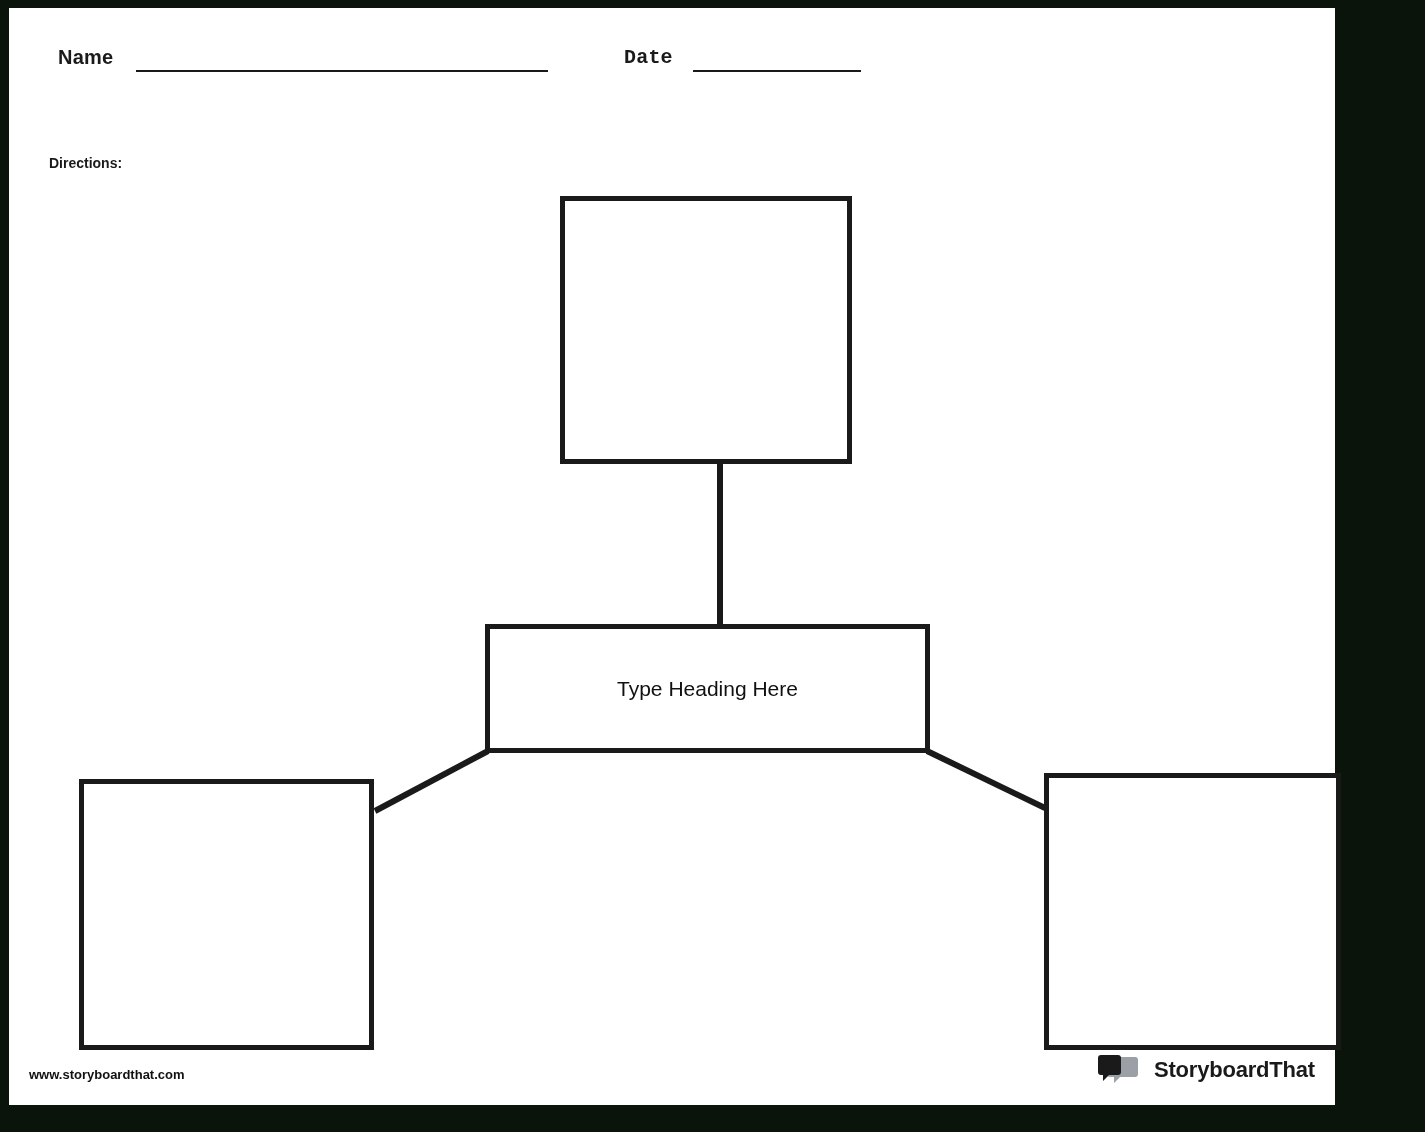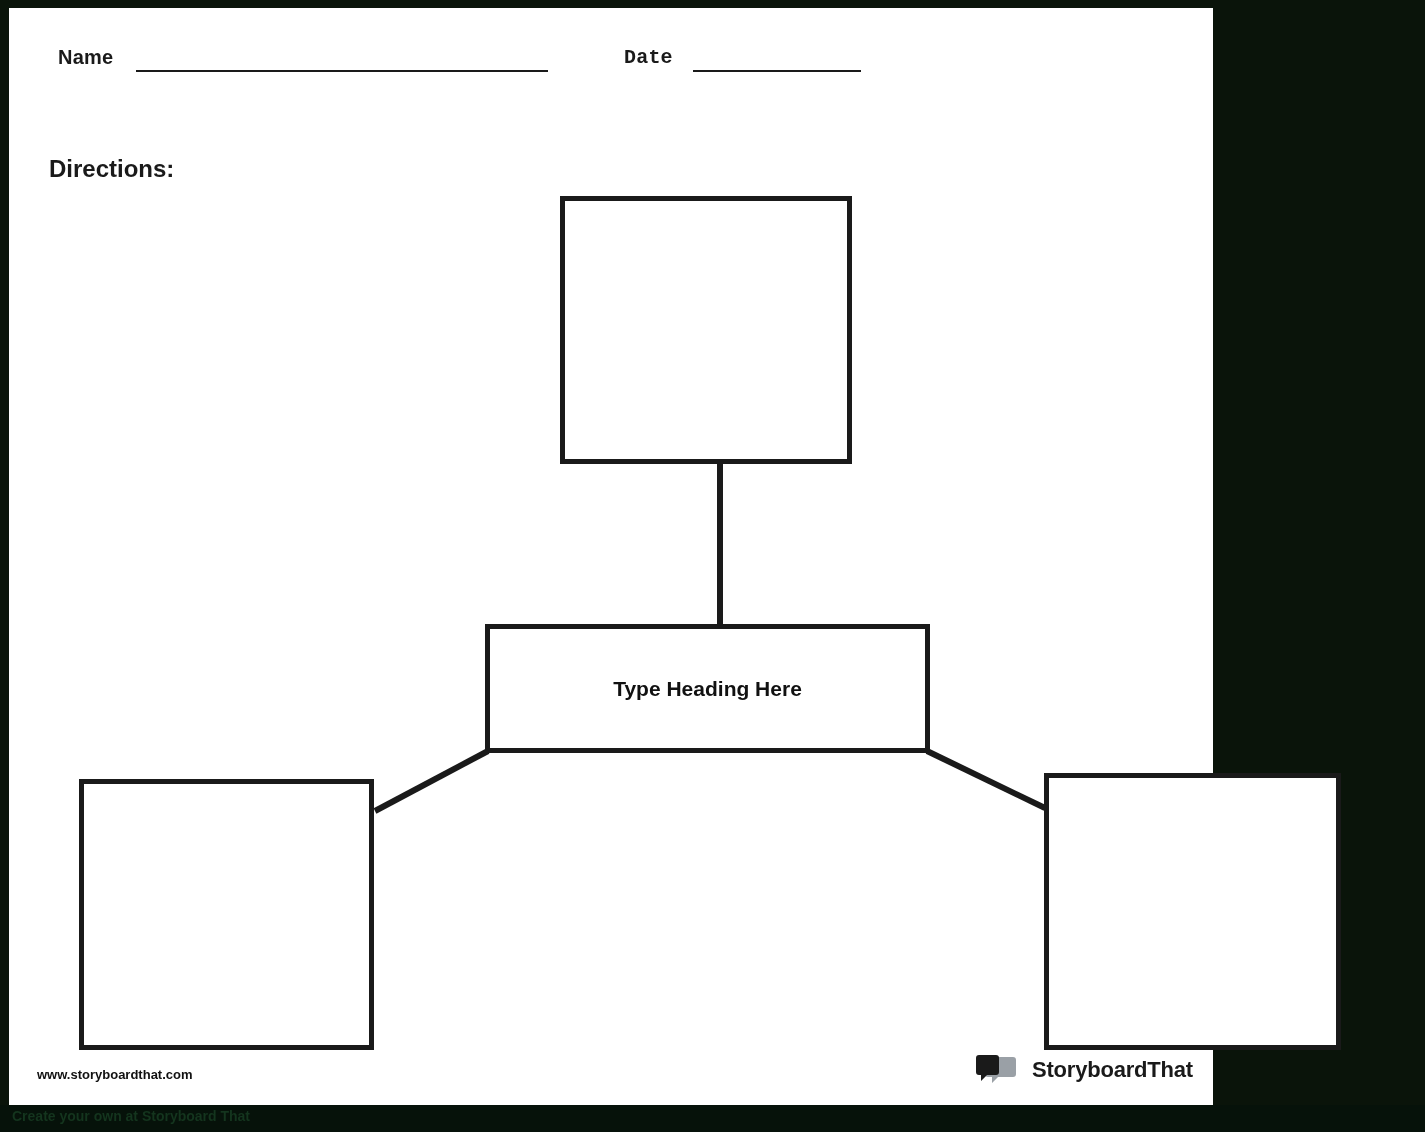--- a/index.html
+++ b/index.html
@@ -16,21 +16,21 @@
   #page {
     position: relative;
     width: 1425px;
     height: 1132px;
     background: #0a140a;
   }
   #sheet {
     position: absolute;
     left: 9px;
     top: 8px;
-    width: 1204px;
+    width: 1326px;
     height: 1097px;
     background: #ffffff;
   }
 
   
   .field-label {
     position: absolute;
     font-size: 20px;
     font-weight: bold;
     color: #1a1a1a;
@@ -52,21 +52,21 @@
     top: 80px;
     text-align: center;
     font-size: 30px;
     font-weight: bold;
     color: #1a1a1a;
   }
   #directions {
     position: absolute;
     left: 40px;
     top: 147px;
-    font-size: 24px;
+    font-size: 14px;
     font-weight: bold;
     color: #1a1a1a;
   }
 
   
   #diagram {
     position: absolute;
     left: 0;
     top: 0;
     width: 1407px;
@@ -89,40 +89,40 @@
     height: 268px;
   }
   #node-heading {
     left: 476px;
     top: 616px;
     width: 445px;
     height: 129px;
   }
   #node-heading .node-text {
     font-size: 21px;
-    font-weight: bold;
+    font-weight: normal;
     color: #111111;
   }
   #node-left {
     left: 70px;
     top: 771px;
     width: 295px;
     height: 271px;
   }
   #node-right {
     left: 1035px;
     top: 765px;
     width: 297px;
     height: 277px;
   }
 
   
   #footer-url {
     position: absolute;
-    left: 28px;
+    left: 20px;
     top: 1059px;
     font-size: 13px;
     font-weight: bold;
     color: #111111;
   }
   #brand {
     position: absolute;
     right: 20px;
     top: 1047px;
     display: flex;
@@ -202,16 +202,13 @@
         <svg width="40" height="30" viewBox="0 0 40 30">
           <path d="M12 2 H37 A3 3 0 0 1 40 5 V19 A3 3 0 0 1 37 22 H22 L16 28 V22 H12 A3 3 0 0 1 9 19 V5 A3 3 0 0 1 12 2 Z" fill="#9aa0a6"></path>
           <path d="M3 0 H20 A3 3 0 0 1 23 3 V17 A3 3 0 0 1 20 20 H11 L5 26 V20 H3 A3 3 0 0 1 0 17 V3 A3 3 0 0 1 3 0 Z" fill="#1a1a1a"></path>
         </svg>
       </span>
       <span id="brand-text">StoryboardThat</span>
     </div>
 
   </div>
 
-  <div id="bottom-strip">
-    <span id="bottom-strip-text">Create your own at Storyboard That</span>
-  </div>
 </div>
 
 </body></html>

